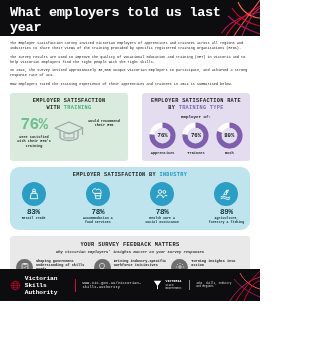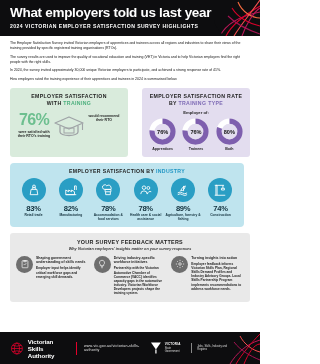--- a/index.html
+++ b/index.html
@@ -3,21 +3,21 @@
 <meta charset="utf-8">
 <style>
   * { margin:0; padding:0; box-sizing:border-box; }
   html,body { width:260px; height:364px; }
   body {
     font-family:"Liberation Sans", sans-serif;
     background:#ffffff;
     color:#1a1a1a;
     -webkit-font-smoothing:antialiased;
   }
-  .page { position:relative; width:260px; height:364px; background:#fff; overflow:hidden; }
+  .page { position:relative; width:260px; height:301px; background:#fff; overflow:hidden;font-family:Liberation Mono, monospace; }
 
   
   .header {
     position:relative;
     height:36px;
     background:#0d0d0f;
     padding:5px 10px 0 10px;
     overflow:hidden;
   }
   .header-title {
@@ -63,21 +63,21 @@
   .donut { position:relative; width:27px; height:27px; margin:0 auto; }
   .donut svg { display:block; }
   .donut-val {
     position:absolute; inset:0; display:flex; align-items:center; justify-content:center;
     font-size:5.6px; font-weight:bold; color:#111;
   }
   .donut-cap { font-size:3.6px; font-weight:bold; color:#1f1f1f; margin-top:1.5px; }
 
   
   .industry {
-    margin:6px 16px 0 10px; background:#bfe4ee; border-radius:4px;
+    margin:6px 10px 0 10px; background:#bfe4ee; border-radius:9px;
     padding:5px 3px 6px 3px;
   }
   .industry-title {
     text-align:center; font-size:5.2px; font-weight:bold; color:#222; letter-spacing:0.35px;
   }
   .industry-title .accent { color:#2196c4; }
   .ind-row { display:flex; justify-content:space-between; margin-top:4px; padding:0 2px; }
   .ind-item { width:37px; text-align:center; }
   .ind-circle {
     width:24px; height:24px; border-radius:50%; background:#2a9ec4;
@@ -231,31 +231,20 @@
           <svg width="14" height="14" viewBox="0 0 24 24" fill="none" stroke="#ffffff" stroke-width="1.5">
             <circle cx="12" cy="6" r="2.5"></circle>
               <path d="M7 11 h10 l1.5 9 h-13 Z"></path>
               <path d="M9 11 v-1 a3 3 0 0 1 6 0 v1"></path>
           </svg>
         </div>
         <div class="ind-num">83%</div>
         <div class="ind-cap">Retail trade</div>
       </div>
 
-      <div class="ind-item">
-        <div class="ind-circle">
-          <svg width="14" height="14" viewBox="0 0 24 24" fill="none" stroke="#ffffff" stroke-width="1.5">
-            <path d="M3 20 v-8 l5 3 v-3 l5 3 v-3 l5 3 v5 Z"></path>
-              <path d="M18 12 V5 h3 v7"></path>
-              <path d="M3 20 h18"></path>
-          </svg>
-        </div>
-        <div class="ind-num">82%</div>
-        <div class="ind-cap">Manufacturing</div>
-      </div>
 
       <div class="ind-item">
         <div class="ind-circle">
           <svg width="14" height="14" viewBox="0 0 24 24" fill="none" stroke="#ffffff" stroke-width="1.5">
             <path d="M7 11 a4 4 0 1 1 3-6 a4 4 0 0 1 7 2 a4 4 0 0 1 0 4 Z"></path>
               <path d="M7 11 h10 v4 H7 Z"></path>
               <path d="M8 15 v5 h8 v-5"></path>
           </svg>
         </div>
         <div class="ind-num">78%</div>
@@ -281,33 +270,20 @@
             <path d="M3 17 q4 -3 8 0 t8 0"></path>
               <path d="M3 20 q4 -3 8 0 t8 0"></path>
             <path d="M8 13 q3 -7 8 -8 q-1 6 -5 8 Z"></path>
               <path d="M13 5 v9"></path>
           </svg>
         </div>
         <div class="ind-num">89%</div>
         <div class="ind-cap">Agriculture, forestry &amp; fishing</div>
       </div>
 
-      <div class="ind-item">
-        <div class="ind-circle">
-          <svg width="14" height="14" viewBox="0 0 24 24" fill="none" stroke="#ffffff" stroke-width="1.5">
-            <path d="M5 21 V4 h2 v17"></path>
-              <path d="M3 4 h16"></path>
-              <path d="M17 4 v5"></path>
-              <path d="M14.5 9 h5 v3 h-5 Z"></path>
-              <path d="M3 21 h18"></path>
-          </svg>
-        </div>
-        <div class="ind-num">74%</div>
-        <div class="ind-cap">Construction</div>
-      </div>
 
     </div>
   </div>
 
   <div class="feedback">
     <div class="fb-title">YOUR SURVEY FEEDBACK MATTERS</div>
     <div class="fb-sub">Why Victorian employers' insights matter on your survey responses</div>
     <div class="fb-row">
 
       <div class="fb-col">

